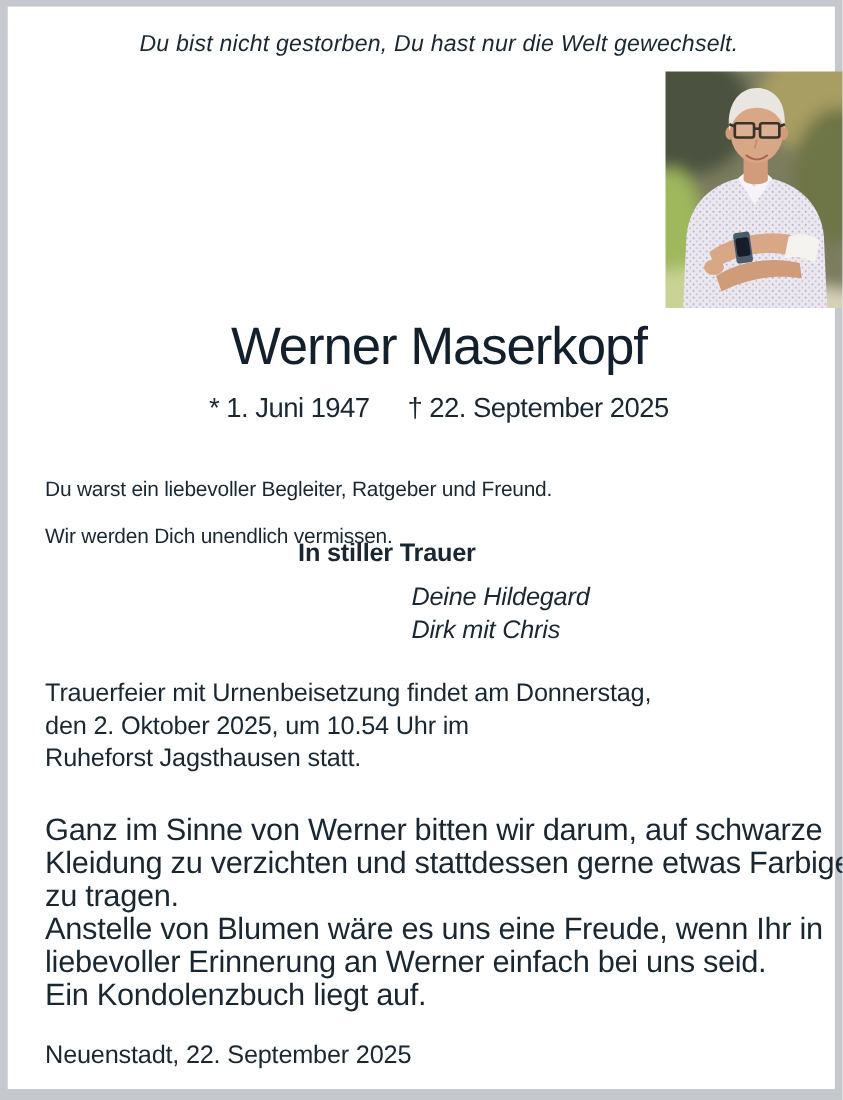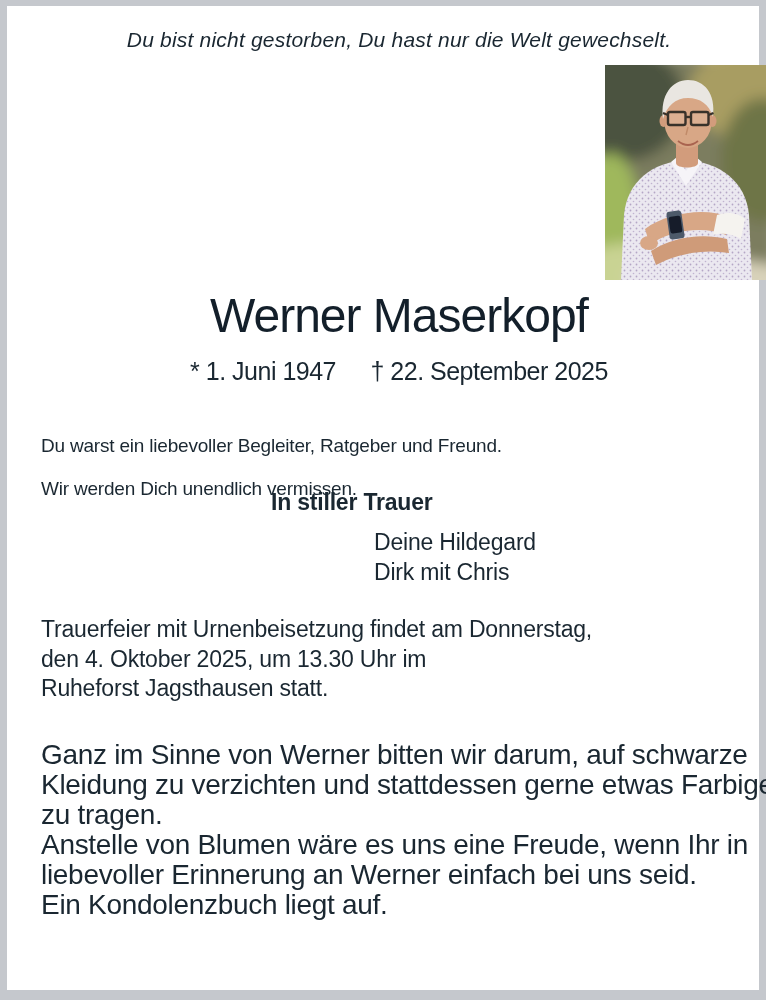--- a/index.html
+++ b/index.html
@@ -56,21 +56,21 @@
   }
   .mourning-heading{
     left:255px;top:487px;
     font-size:23px;line-height:30px;
     letter-spacing:-0.2px;
     font-weight:bold;
   }
   .mourning-names{
     left:358px;top:527px;
     font-size:23px;line-height:30px;
-    white-space:pre;letter-spacing:-0.2px;
+    white-space:pre;letter-spacing:-0.2px;font-style:italic;
   }
   .ceremony{
     left:25px;top:615px;
     font-size:23px;line-height:29.5px;
     white-space:pre;letter-spacing:-0.2px;
   }
   .requests{
     left:25px;top:740px;
     font-size:28px;line-height:30px;
     white-space:pre;letter-spacing:-0.3px;
@@ -167,23 +167,24 @@
 
   <div class="abs tribute">Du warst ein liebevoller Begleiter, Ratgeber und Freund.
 Wir werden Dich unendlich vermissen.</div>
 
   <div class="abs mourning-heading">In stiller Trauer</div>
 
   <div class="abs mourning-names">Deine Hildegard
 Dirk mit Chris</div>
 
   <div class="abs ceremony">Trauerfeier mit Urnenbeisetzung findet am Donnerstag,
-den 4. Oktober 2025, um 13.30 Uhr im
+den 2. Oktober 2025, um 10.54 Uhr im
 Ruheforst Jagsthausen statt.</div>
 
   <div class="abs requests">Ganz im Sinne von Werner bitten wir darum, auf schwarze
 Kleidung zu verzichten und stattdessen gerne etwas Farbiges
 zu tragen.
 Anstelle von Blumen wäre es uns eine Freude, wenn Ihr in
 liebevoller Erinnerung an Werner einfach bei uns seid.
 Ein Kondolenzbuch liegt auf.</div>
 
+  <div class="abs place-date">Neuenstadt, 22. September 2025</div>
 </div>
 
 </body></html>

